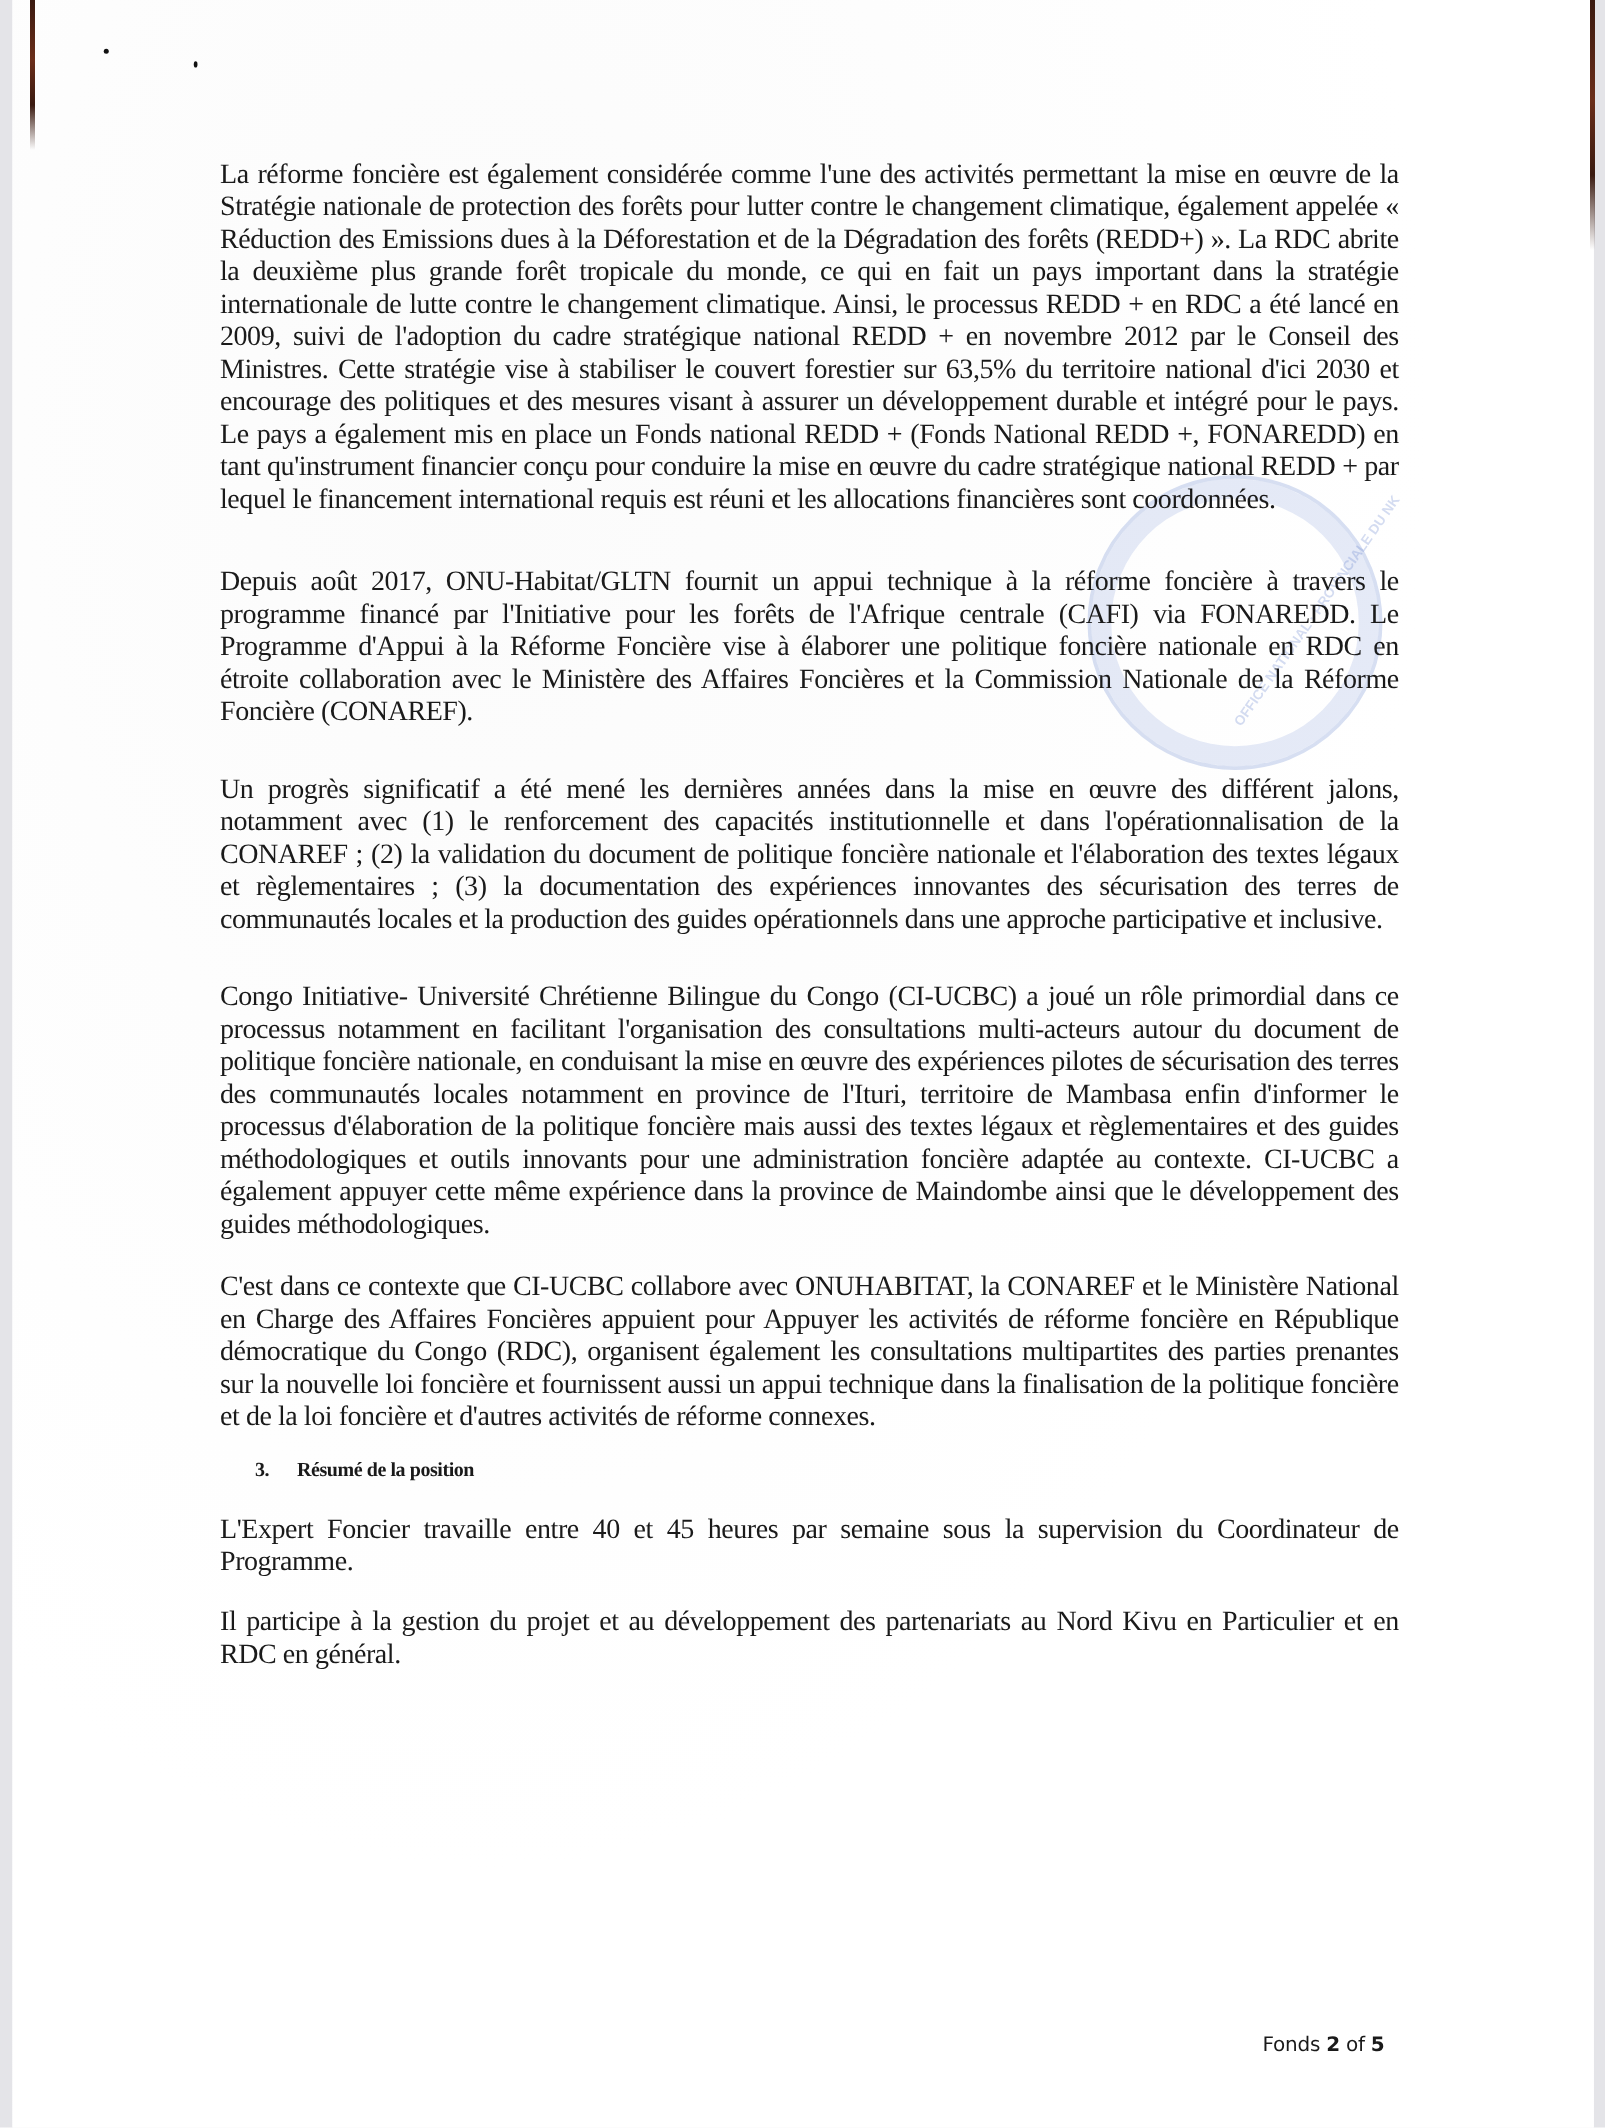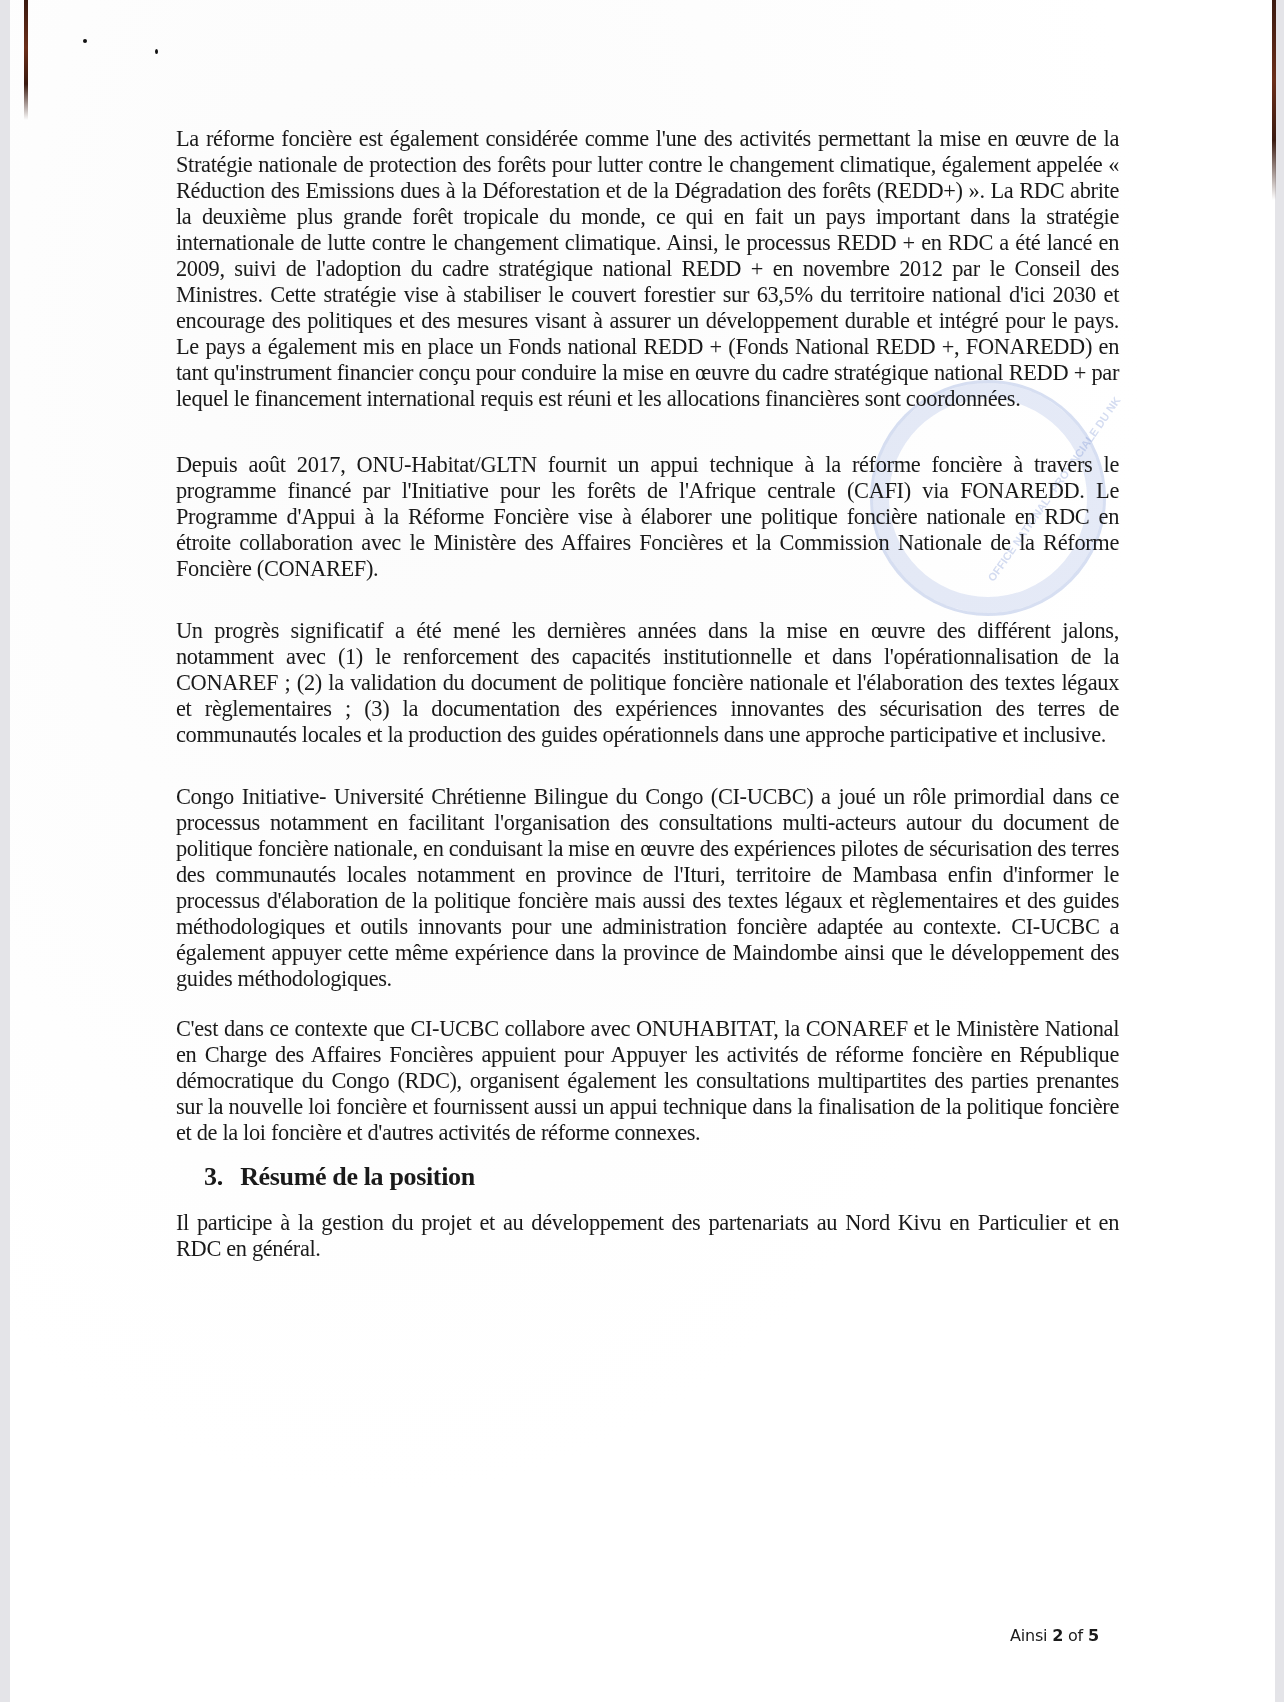--- a/index.html
+++ b/index.html
@@ -31,21 +31,21 @@
     line-height: 26px;
     letter-spacing: -0.35px;
   }
   .para { margin: 0 1px 30px 0; text-align: justify; text-align-last: left; }
   .para.p1 { margin-bottom: 40px; }
   .para.p2 { margin-bottom: 36px; }
   .para.p3 { margin-bottom: 36px; }
   .para.p4 { margin-bottom: 24px; }
   .para.p5 { margin-bottom: 18px; }
   .heading {
-    font-weight: bold; margin: 0 0 20px 28px; font-size: 26px;
+    font-weight: bold; margin: 0 0 20px 28px; font-size: 16px;
   }
   .heading .num { display: inline-block; width: 30px; }
   .para.p6 { margin-bottom: 22px; }
 
   .stamp {
     position: absolute; left: 860px; top: 380px; width: 230px; height: 230px;
     border-radius: 50%;
     border: 3px solid rgba(110,140,210,0.28);
     box-shadow: inset 0 0 0 14px rgba(255,255,255,0), inset 0 0 0 16px rgba(110,140,210,0.18);
     color: rgba(100,130,205,0.28);
@@ -79,19 +79,20 @@
     <p class="para p2">Depuis août 2017, ONU-Habitat/GLTN fournit un appui technique à la réforme foncière à travers le programme financé par l'Initiative pour les forêts de l'Afrique centrale (CAFI) via FONAREDD. Le Programme d'Appui à la Réforme Foncière vise à élaborer une politique foncière nationale en RDC en étroite collaboration avec le Ministère des Affaires Foncières et la Commission Nationale de la Réforme Foncière (CONAREF).</p>
     <p class="para p3">Un progrès significatif a été mené les dernières années dans la mise en œuvre des différent jalons, notamment avec (1) le renforcement des capacités institutionnelle et dans l'opérationnalisation de la CONAREF ; (2) la validation du document de politique foncière nationale et l'élaboration des textes légaux et règlementaires ; (3) la documentation des expériences innovantes des sécurisation des terres de communautés locales et la production des guides opérationnels dans une approche participative et inclusive.</p>
     <p class="para p4">Congo Initiative- Université Chrétienne Bilingue du Congo (CI-UCBC) a joué un rôle primordial dans ce processus notamment en facilitant l'organisation des consultations multi-acteurs autour du document de politique foncière nationale, en conduisant la mise en œuvre des expériences pilotes de sécurisation des terres des communautés locales notamment en province de l'Ituri, territoire de Mambasa enfin d'informer le processus d'élaboration de la politique foncière mais aussi des textes légaux et règlementaires et des guides méthodologiques et outils innovants pour une administration foncière adaptée au contexte. CI-UCBC a également appuyer cette même expérience dans la province de Maindombe ainsi que le développement des guides méthodologiques.</p>
     <p class="para p5">C'est dans ce contexte que CI-UCBC collabore avec ONUHABITAT, la CONAREF et le Ministère National en Charge des Affaires Foncières appuient pour Appuyer les activités de réforme foncière en République démocratique du Congo (RDC), organisent également les consultations multipartites des parties prenantes sur la nouvelle loi foncière et fournissent aussi un appui technique dans la finalisation de la politique foncière et de la loi foncière et d'autres activités de réforme connexes.</p>
 
     <div class="heading">
       <span class="num">3.</span>
       <span>Résumé de la position</span>
     </div>
 
+    <p class="para p6">L'Expert Foncier travaille entre 40 et 45 heures par semaine sous la supervision du Coordinateur de Programme.</p>
     <p class="para p7">Il participe à la gestion du projet et au développement des partenariats au Nord Kivu en Particulier et en RDC en général.</p>
   </div>
 
   <div class="footer">
-    <span>Ainsi </span><b>2</b><span> of </span><b>5</b>
+    <span>Fonds </span><b>2</b><span> of </span><b>5</b>
   </div>
 </div>
 
 </body></html>

